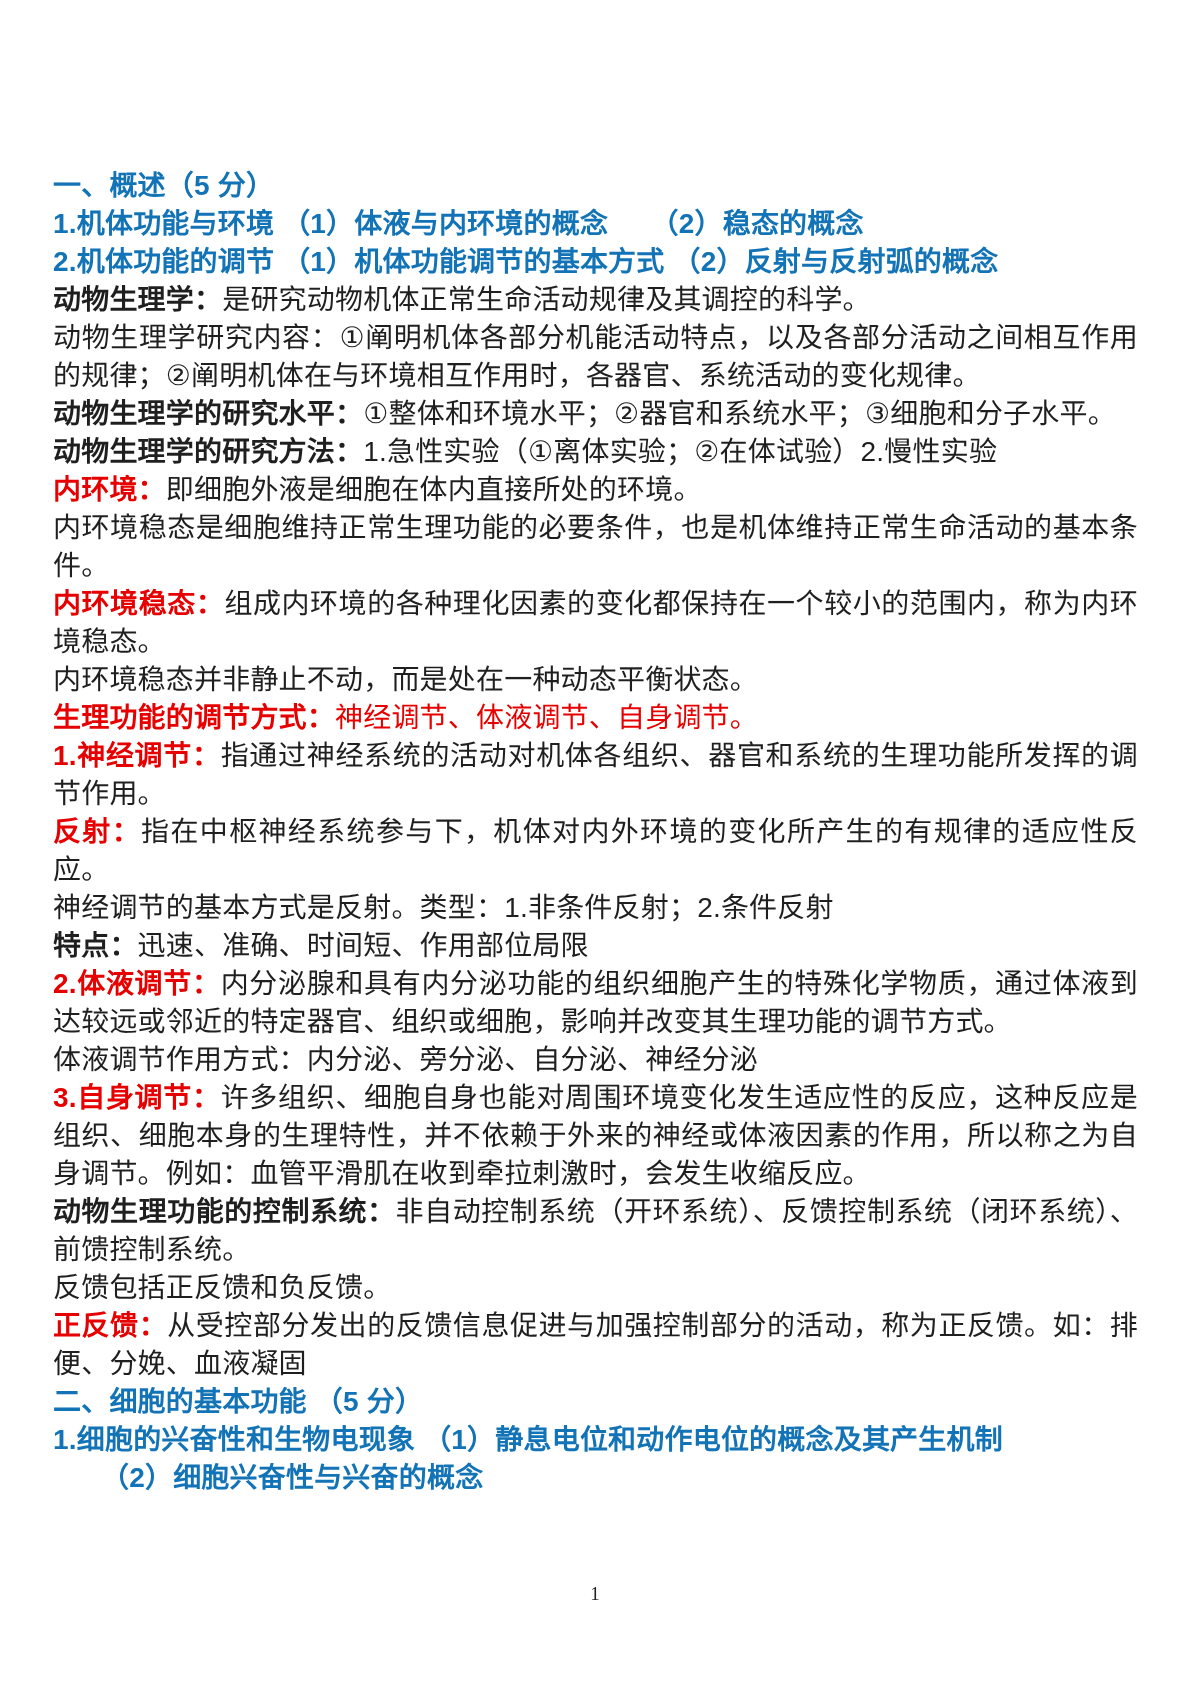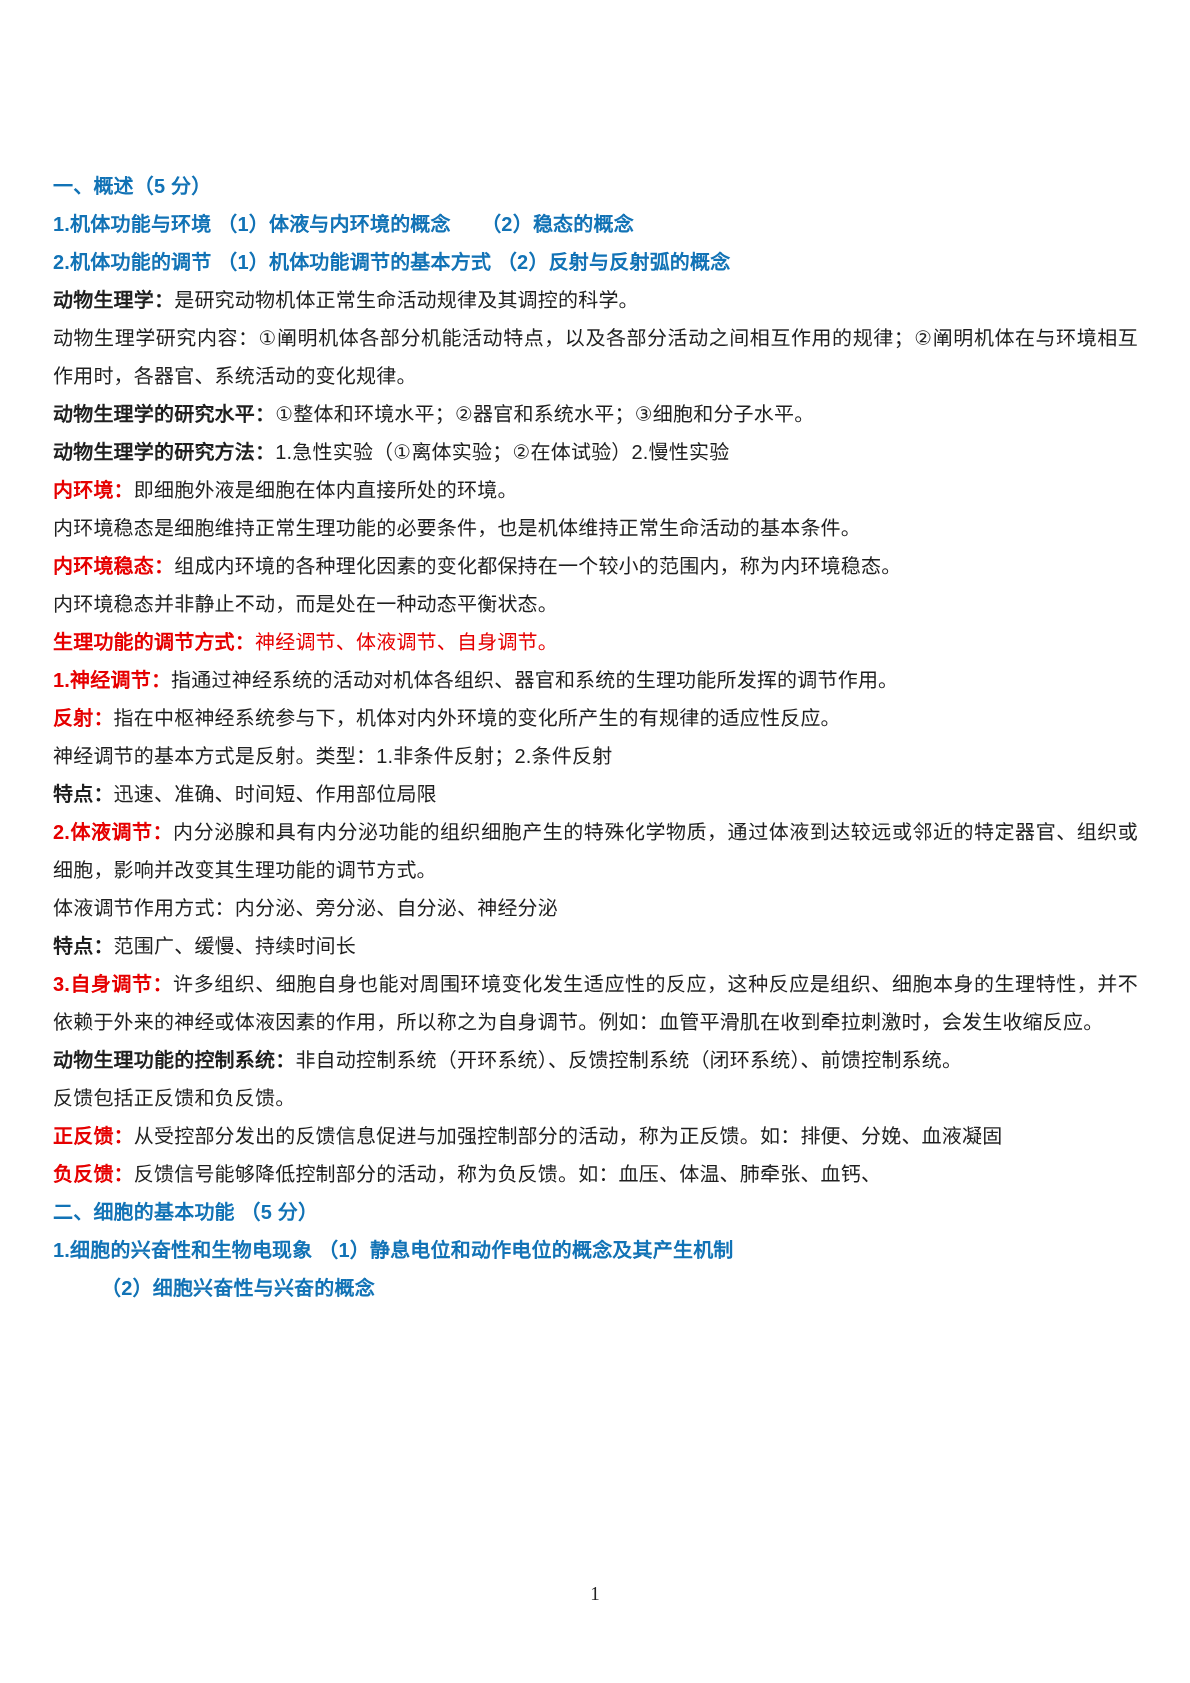--- a/index.html
+++ b/index.html
@@ -20,21 +20,21 @@
     background:var(--page-bg);
     overflow:hidden;
   }
   .content{
     position:absolute;
     left:53px;
     top:167px;
     width:1085px;
   }
   .para{
-    font-size:20px;
+    font-size:28px;
     line-height:38px;
     color:var(--ink);
     text-align:justify;
     letter-spacing:0.2px;
     word-break:break-all;
   }
   .para.indented{ padding-left:48px; }
   
   .run-blue-heading{ color:var(--blue); font-weight:bold; }
   .run-black-term{ color:var(--ink); font-weight:bold; }
@@ -71,26 +71,24 @@
       <div class="para"><span class="run-body">内环境稳态是细胞维持正常生理功能的必要条件，也是机体维持正常生命活动的基本条件。</span></div>
       <div class="para"><span class="run-red-term">内环境稳态：</span><span class="run-body">组成内环境的各种理化因素的变化都保持在一个较小的范围内，称为内环境稳态。</span></div>
       <div class="para"><span class="run-body">内环境稳态并非静止不动，而是处在一种动态平衡状态。</span></div>
       <div class="para"><span class="run-red-term">生理功能的调节方式：</span><span class="run-red-text">神经调节、体液调节、自身调节。</span></div>
       <div class="para"><span class="run-red-term">1.神经调节：</span><span class="run-body">指通过神经系统的活动对机体各组织、器官和系统的生理功能所发挥的调节作用。</span></div>
       <div class="para"><span class="run-red-term">反射：</span><span class="run-body">指在中枢神经系统参与下，机体对内外环境的变化所产生的有规律的适应性反应。</span></div>
       <div class="para"><span class="run-body">神经调节的基本方式是反射。类型：1.非条件反射；2.条件反射</span></div>
       <div class="para"><span class="run-black-term">特点：</span><span class="run-body">迅速、准确、时间短、作用部位局限</span></div>
       <div class="para"><span class="run-red-term">2.体液调节：</span><span class="run-body">内分泌腺和具有内分泌功能的组织细胞产生的特殊化学物质，通过体液到达较远或邻近的特定器官、组织或细胞，影响并改变其生理功能的调节方式。</span></div>
       <div class="para"><span class="run-body">体液调节作用方式：内分泌、旁分泌、自分泌、神经分泌</span></div>
-      <div class="para"><span class="run-black-term">特点：</span><span class="run-body">范围广、缓慢、持续时间长</span></div>
       <div class="para"><span class="run-red-term">3.自身调节：</span><span class="run-body">许多组织、细胞自身也能对周围环境变化发生适应性的反应，这种反应是组织、细胞本身的生理特性，并不依赖于外来的神经或体液因素的作用，所以称之为自身调节。例如：血管平滑肌在收到牵拉刺激时，会发生收缩反应。</span></div>
       <div class="para"><span class="run-black-term">动物生理功能的控制系统：</span><span class="run-body">非自动控制系统（开环系统）、反馈控制系统（闭环系统）、前馈控制系统。</span></div>
       <div class="para"><span class="run-body">反馈包括正反馈和负反馈。</span></div>
       <div class="para"><span class="run-red-term">正反馈：</span><span class="run-body">从受控部分发出的反馈信息促进与加强控制部分的活动，称为正反馈。如：排便、分娩、血液凝固</span></div>
-      <div class="para"><span class="run-red-term">负反馈：</span><span class="run-body">反馈信号能够降低控制部分的活动，称为负反馈。如：血压、体温、肺牵张、血钙、</span></div>
       <div class="para"><span class="run-blue-heading">二、细胞的基本功能 （5 分）</span></div>
       <div class="para"><span class="run-blue-heading">1.细胞的兴奋性和生物电现象 （1）静息电位和动作电位的概念及其产生机制</span></div>
       <div class="para indented"><span class="run-blue-heading">（2）细胞兴奋性与兴奋的概念</span></div>
     </div>
   <div class="page-footer">
     <span class="page-number">1</span>
   </div>
 </div>
 
 </body></html>

